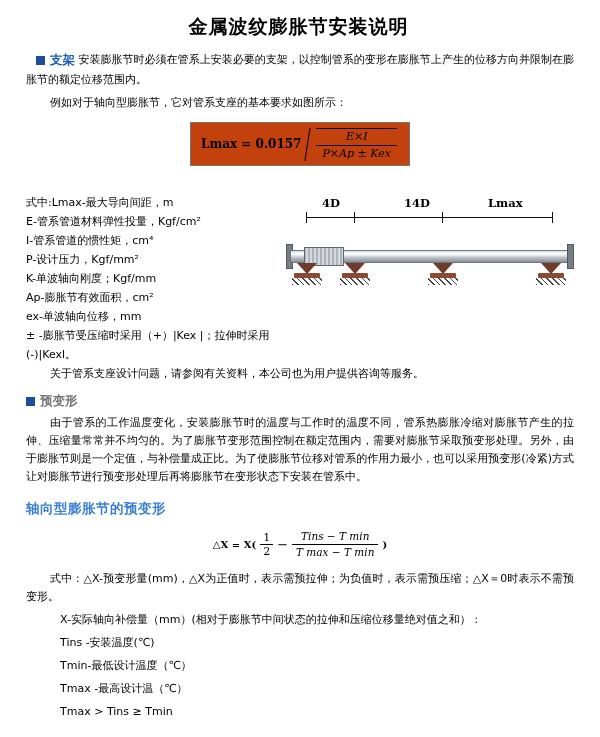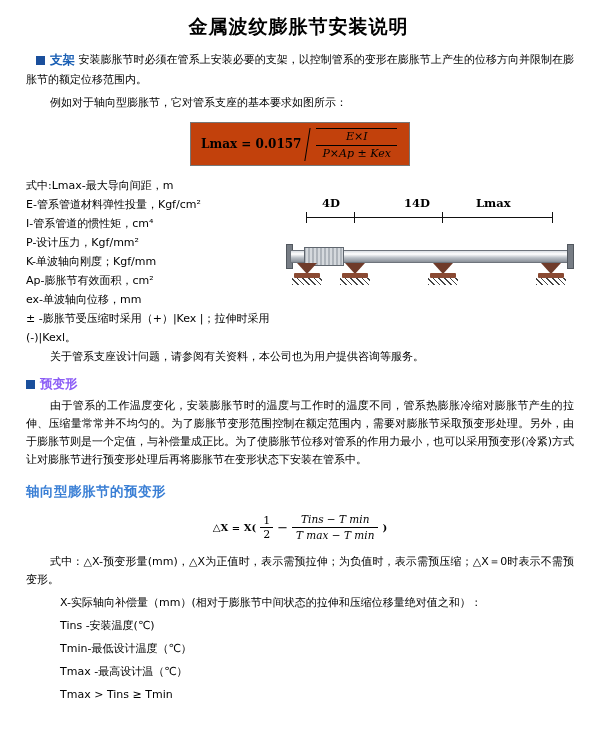--- a/index.html
+++ b/index.html
@@ -38,21 +38,21 @@
     line-height: 1.65;
     text-align: justify;
     font-size: 11px;
   }
   .indent {
     text-indent: 24px;
   }
   .section-head {
     margin: 10px 0 4px 0;
     font-weight: bold;
-    color: #8b5cf6;
+    color: #737373;
     font-size: 12.5px;
     display: flex;
     align-items: center;
     gap: 5px;
   }
   .blue-sq {
     display: inline-block;
     width: 9px;
     height: 9px;
     background: #1a4f9c;
@@ -130,21 +130,21 @@
     bottom: 0;
     width: 8px;
     border-left: 1px solid #000;
     transform: skewX(-9deg);
   }
   .radical .rtop {
     border-top: 1px solid #000;
     padding-top: 1px;
   }
   .def-list {
-    margin: 3px 0 0 0;
+    margin: 20px 0 0 0;
     padding: 0;
     list-style: none;
   }
   .def-list li {
     line-height: 1.72;
     font-size: 11px;
   }
   .two-col {
     display: flex;
     align-items: flex-start;
@@ -350,21 +350,21 @@
           <li>ex-单波轴向位移，mm</li>
           <li>± -膨胀节受压缩时采用（+）|Kex |；拉伸时采用(-)|Kexl。</li>
         </ul>
       </div>
 
       <div class="fig-col">
         <div class="figure">
           <div class="fig-labels">
             <span style="left:38px;">4D</span>
             <span style="left:120px;">14D</span>
-            <span style="left:192px;">Lmax</span>
+            <span style="left:204px;">Lmax</span>
           </div>
           <div class="fig-lines">
             <div class="tick" style="left:22px;"></div>
             <div class="dimline" style="left:22px; width:48px;"></div>
             <div class="tick" style="left:70px;"></div>
             <div class="dimline" style="left:70px; width:88px;"></div>
             <div class="tick" style="left:158px;"></div>
             <div class="dimline" style="left:158px; width:110px;"></div>
             <div class="tick" style="left:268px;"></div>
           </div>

